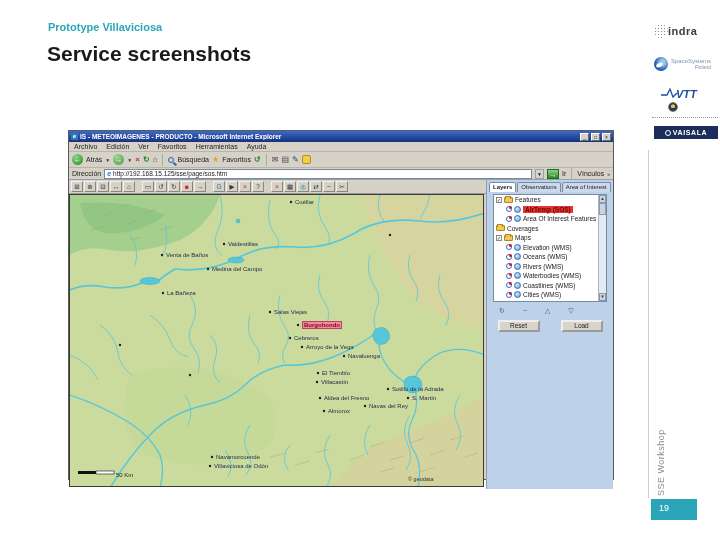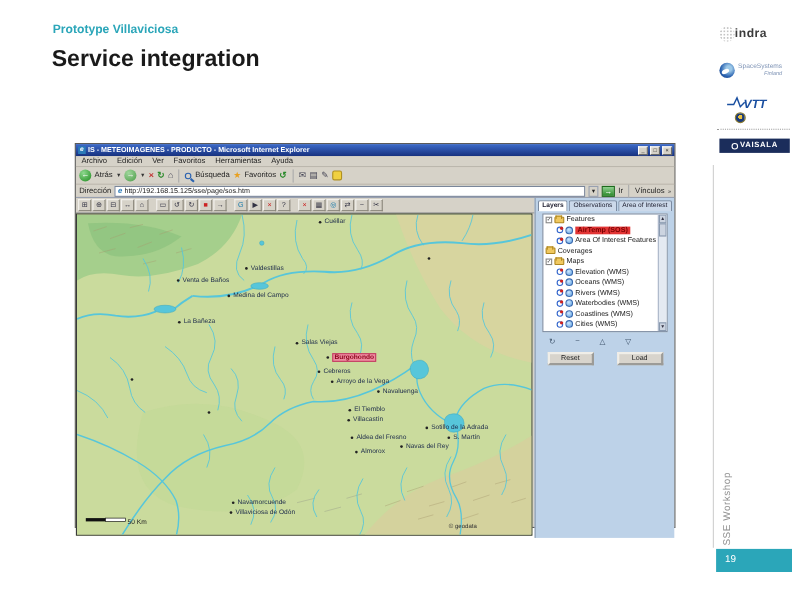--- a/index.html
+++ b/index.html
@@ -25,21 +25,21 @@
   .ssf-country{font-size:5px;font-style:italic;color:#7e93b5;}
   .logo-vtt{position:absolute;left:660px;top:86px;}
   .emblem{position:absolute;left:668px;top:102px;width:10px;height:10px;border-radius:50%;
       background:radial-gradient(circle at 50% 42%, #e8c040 30%, #1a3a7a 34%);border:1px solid #8a7a30;}
   .rail-dots{position:absolute;left:652px;top:117px;width:66px;border-top:1px dotted #9a9a9a;}
   .logo-vaisala{position:absolute;left:654px;top:126px;width:64px;height:13px;background:#1b2d5b;
       color:#fff;font-size:7px;font-weight:bold;letter-spacing:.6px;display:flex;align-items:center;justify-content:center;gap:2px;}
   .vaisala-ring{width:6px;height:6px;border:1px solid #fff;border-radius:50%;display:inline-block;}
   .side-label{position:absolute;left:656px;top:418px;height:78px;width:14px;
       writing-mode:vertical-rl;transform:rotate(180deg);font-size:9px;color:#8e8e8e;letter-spacing:.5px;}
-  .page-box{position:absolute;left:651px;top:499px;width:69px;height:21px;background:#2ba6b9;
+  .page-box{position:absolute;left:651px;top:499px;width:46px;height:21px;background:#2ba6b9;
       color:#fff;font-size:9px;padding:4px 0 0 8px;}
   
   .browser{position:absolute;left:68px;top:130px;width:546px;height:350px;background:#d6d2c8;
       border:1px solid #5a5a5a;font-family:"Liberation Sans",sans-serif;}
   .titlebar{height:11px;background:linear-gradient(to bottom,#3d6bc9,#16307e);display:flex;align-items:center;padding:0 2px;gap:2px;}
   .win-ico{width:7px;height:7px;background:#2a7ab8;color:#fff;font-size:6px;line-height:7px;text-align:center;font-style:italic;font-weight:bold;}
   .win-title{flex:1;color:#fff;font-size:6.5px;font-weight:bold;white-space:nowrap;overflow:hidden;}
   .win-btn{width:9px;height:8px;background:#d6d2c8;border:1px solid;border-color:#fff #6a6a6a #6a6a6a #fff;
       font-size:5px;line-height:6px;text-align:center;color:#222;}
   .menubar{height:10px;display:flex;align-items:center;gap:9px;padding:0 5px;font-size:7px;color:#222;border-bottom:1px solid #b8b4aa;background:#d6d2c8;}
@@ -100,21 +100,21 @@
   .panel-ico-row{position:absolute;left:12px;top:127px;display:flex;gap:18px;font-size:7px;color:#455a72;}
   .panel-btns{position:absolute;left:0;top:140px;width:100%;display:flex;justify-content:space-around;}
   .pbtn{width:42px;height:12px;background:#d8d4cc;border:2px outset #f0eee8;font-size:6.5px;text-align:center;line-height:8px;color:#222;}
 </style>
 </head>
 <body>
 
 <div class="slide">
 
   <div class="kicker">Prototype Villaviciosa</div>
-  <div class="title">Service integration</div>
+  <div class="title">Service screenshots</div>
 
   <div class="browser">
     <div class="titlebar">
       <span class="win-ico">e</span>
       <span class="win-title">IS - METEOIMAGENES - PRODUCTO - Microsoft Internet Explorer</span>
       <span class="win-btn">_</span>
       <span class="win-btn">□</span>
       <span class="win-btn">×</span>
     </div>
 

